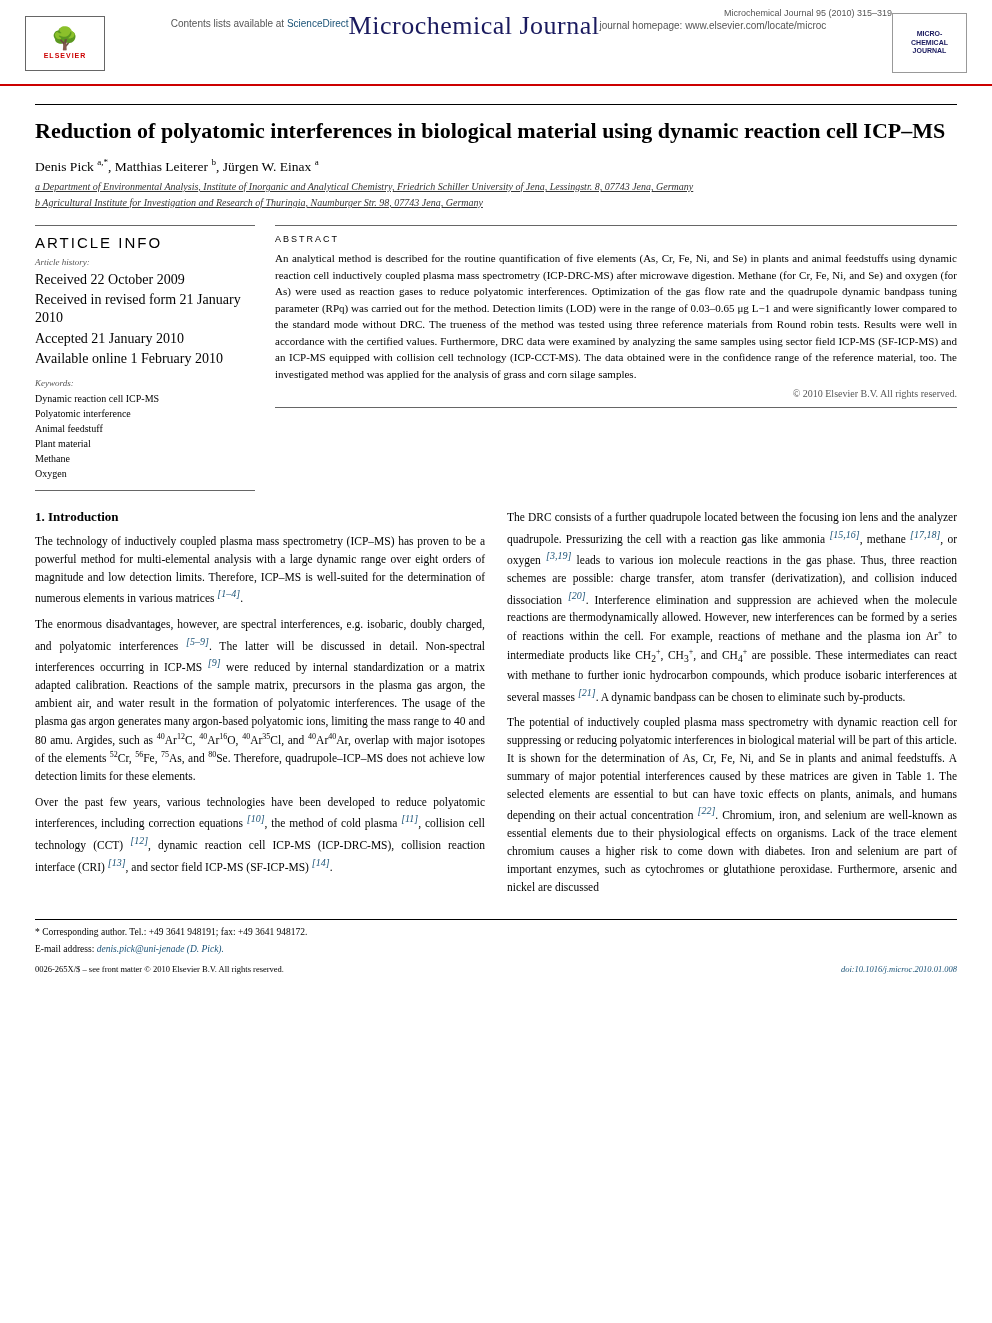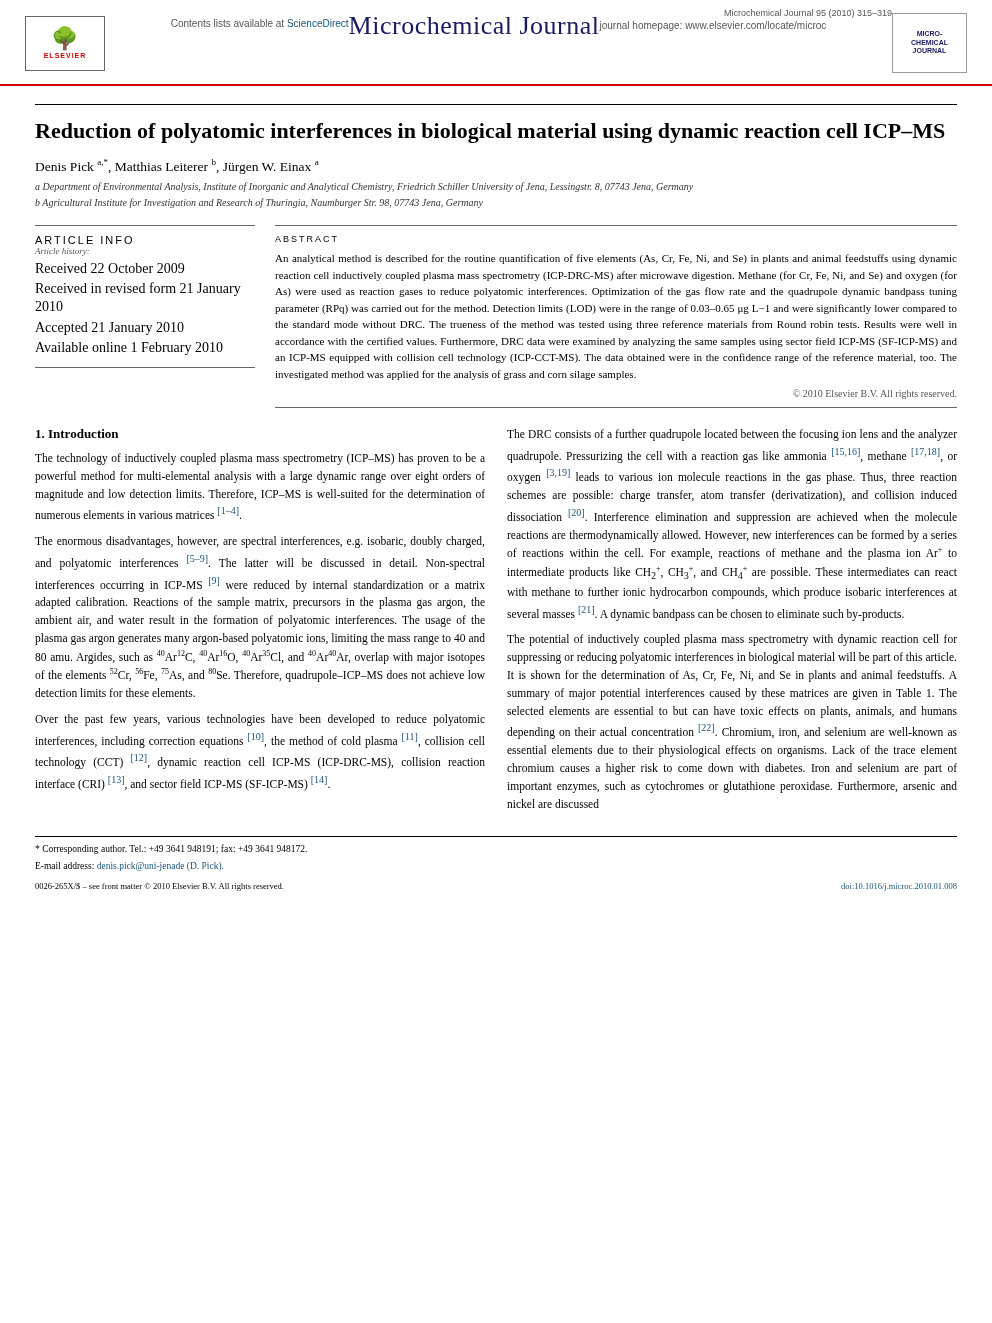--- a/index.html
+++ b/index.html
@@ -167,20 +167,21 @@
     
     .affiliations {
       font-size: 10px;
       font-style: italic;
       color: #333;
       margin-bottom: 15px;
       line-height: 1.4;
     }
     .affil-item {
       margin-bottom: 2px;
+      text-decoration: underline;
     }
 
     
     .two-col {
       display: flex;
       gap: 20px;
       margin-top: 8px;
     }
     .left-col {
       width: 220px;
@@ -190,26 +191,26 @@
       flex: 1;
     }
 
     
     .article-info-box {
       border-top: 1.5px solid #666;
       border-bottom: 1.5px solid #666;
       padding: 8px 0;
     }
     .section-header {
-      font-size: 11px;
+      font-size: 15px;
       font-family: Arial, sans-serif;
       letter-spacing: 2px;
       text-transform: uppercase;
       color: #000;
-      margin-bottom: 0;
+      margin-bottom: 6px;
     }
     .article-history-label {
       font-size: 9px;
       font-style: italic;
       color: #555;
       margin-bottom: 4px;
     }
     .article-history-item {
       font-size: 14px;
       color: #000;
@@ -312,21 +313,21 @@
     }
     .issn-text {
       font-size: 8.5px;
       color: #000;
     }
     .doi-text {
       font-size: 8.5px;
       color: #000;
     }
 
-    .blue-link { color: #1a5276; }
+    .blue-link { color: #1a5276; font-style: italic; }
     sup { font-size: 8px; }
   </style>
 </head>
 <body>
 
 <div class="page">
 
   <div class="journal-header">
     <div class="journal-volume-info">
       <span>Microchemical Journal 95 (2010) 315–319</span>
@@ -376,20 +377,29 @@
 
       <div class="left-col">
         <div class="article-info-box">
           <div class="section-header">ARTICLE INFO</div>
           <div class="article-history-label">Article history:</div>
           <div class="article-history-item">Received 22 October 2009</div>
           <div class="article-history-item">Received in revised form 21 January 2010</div>
           <div class="article-history-item">Accepted 21 January 2010</div>
           <div class="article-history-item">Available online 1 February 2010</div>
 
+          <div class="keywords-section">
+            <div class="keywords-label">Keywords:</div>
+            <div class="keyword-item">Dynamic reaction cell ICP-MS</div>
+            <div class="keyword-item">Polyatomic interference</div>
+            <div class="keyword-item">Animal feedstuff</div>
+            <div class="keyword-item">Plant material</div>
+            <div class="keyword-item">Methane</div>
+            <div class="keyword-item">Oxygen</div>
+          </div>
         </div>
       </div>
 
       <div class="right-col">
         <div class="abstract-section">
           <div class="abstract-header">ABSTRACT</div>
           <div class="abstract-text">An analytical method is described for the routine quantification of five elements (As, Cr, Fe, Ni, and Se) in plants and animal feedstuffs using dynamic reaction cell inductively coupled plasma mass spectrometry (ICP-DRC-MS) after microwave digestion. Methane (for Cr, Fe, Ni, and Se) and oxygen (for As) were used as reaction gases to reduce polyatomic interferences. Optimization of the gas flow rate and the quadrupole dynamic bandpass tuning parameter (RPq) was carried out for the method. Detection limits (LOD) were in the range of 0.03–0.65 μg L−1 and were significantly lower compared to the standard mode without DRC. The trueness of the method was tested using three reference materials from Round robin tests. Results were well in accordance with the certified values. Furthermore, DRC data were examined by analyzing the same samples using sector field ICP-MS (SF-ICP-MS) and an ICP-MS equipped with collision cell technology (ICP-CCT-MS). The data obtained were in the confidence range of the reference material, too. The investigated method was applied for the analysis of grass and corn silage samples.</div>
           <div class="copyright-line">© 2010 Elsevier B.V. All rights reserved.</div>
         </div>
       </div>

